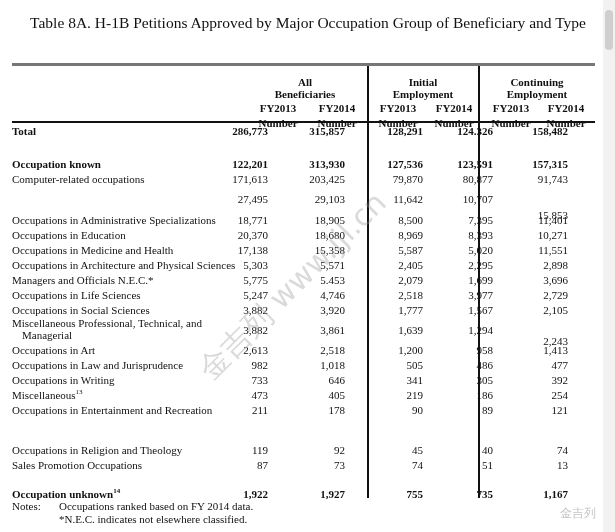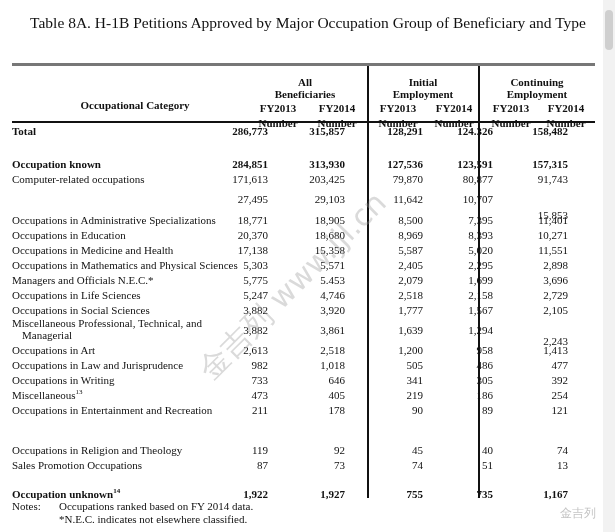--- a/index.html
+++ b/index.html
@@ -48,21 +48,20 @@
 <div class="page">
   <div class="title">
     <div>Table 8A.  H-1B Petitions Approved by Major Occupation Group of Beneficiary and Type</div>
   </div>
 
   <div class="top-rule"></div>
   <div class="head-rule"></div>
   <div class="vline" style="left:367px"></div>
   <div class="vline" style="left:478px"></div>
 
-  <div class="hcell" style="left:60px; top:91px; width:150px;">Occupational Category</div>
 
   <div class="hcell" style="left:255px; top:68px; width:100px;">
     <div>All</div>
     <div>Beneficiaries</div>
   </div>
   <div class="hcell" style="left:372px; top:68px; width:102px;">
     <div>Initial</div>
     <div>Employment</div>
   </div>
   <div class="hcell" style="left:483px; top:68px; width:108px;">
@@ -89,21 +88,21 @@
     <span class="num n0">286,773</span>
     <span class="num n1">315,857</span>
     <span class="num n2">128,291</span>
     <span class="num n3">124.326</span>
     <span class="num n4">158,482</span>
     <span class="num n5">191,531</span>
   </div>
 
   <div class="row bold" style="top:158px">
     <span class="label">Occupation known</span>
-    <span class="num n0">284,851</span>
+    <span class="num n0">122,201</span>
     <span class="num n1">313,930</span>
     <span class="num n2">127,536</span>
     <span class="num n3">123,591</span>
     <span class="num n4">157,315</span>
     <span class="num n5">190,339</span>
   </div>
 
   <div class="row" style="top:173px">
     <span class="label">Computer-related occupations</span>
     <span class="num n0">171,613</span>
@@ -147,21 +146,21 @@
     <span class="label">Occupations in Medicine and Health</span>
     <span class="num n0">17,138</span>
     <span class="num n1">15,358</span>
     <span class="num n2">5,587</span>
     <span class="num n3">5,020</span>
     <span class="num n4">11,551</span>
     <span class="num n5">10,338</span>
   </div>
 
   <div class="row" style="top:259px">
-    <span class="label">Occupations in Mathematics and Physical Sciences</span>
+    <span class="label">Occupations in Architecture and Physical Sciences</span>
     <span class="num n0">5,303</span>
     <span class="num n1">5,571</span>
     <span class="num n2">2,405</span>
     <span class="num n3">2,295</span>
     <span class="num n4">2,898</span>
     <span class="num n5">3,276</span>
   </div>
 
   <div class="row" style="top:274px">
     <span class="label">Managers and Officials N.E.C.*</span>
@@ -171,21 +170,21 @@
     <span class="num n3">1,699</span>
     <span class="num n4">3,696</span>
     <span class="num n5">3,754</span>
   </div>
 
   <div class="row" style="top:289px">
     <span class="label">Occupations in Life Sciences</span>
     <span class="num n0">5,247</span>
     <span class="num n1">4,746</span>
     <span class="num n2">2,518</span>
-    <span class="num n3">2,158</span>
+    <span class="num n3">3,977</span>
     <span class="num n4">2,729</span>
     <span class="num n5">2,588</span>
   </div>
 
   <div class="row" style="top:304px">
     <span class="label">Occupations in Social Sciences</span>
     <span class="num n0">3,882</span>
     <span class="num n1">3,920</span>
     <span class="num n2">1,777</span>
     <span class="num n3">1,567</span>

